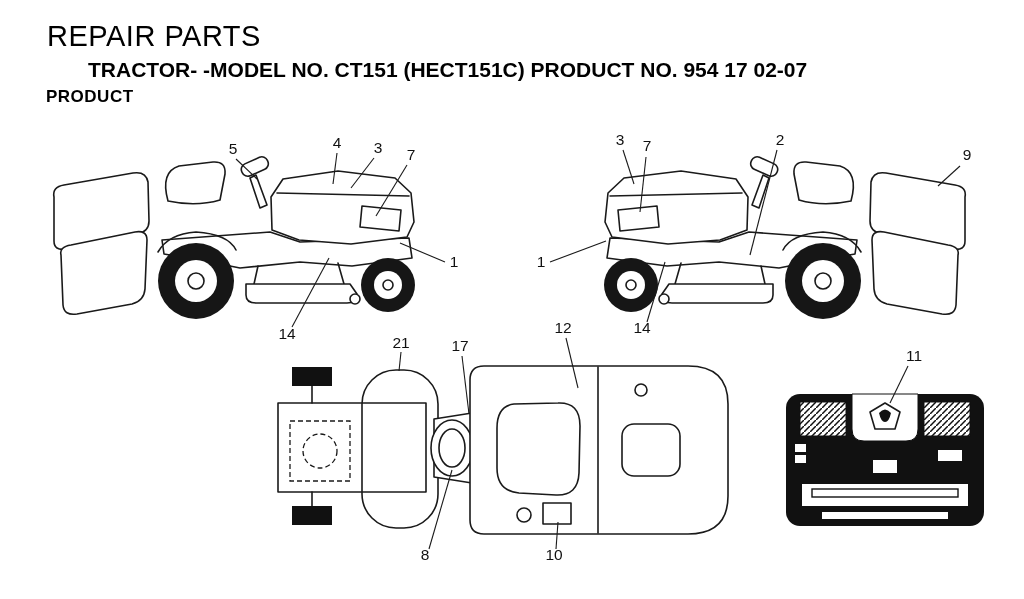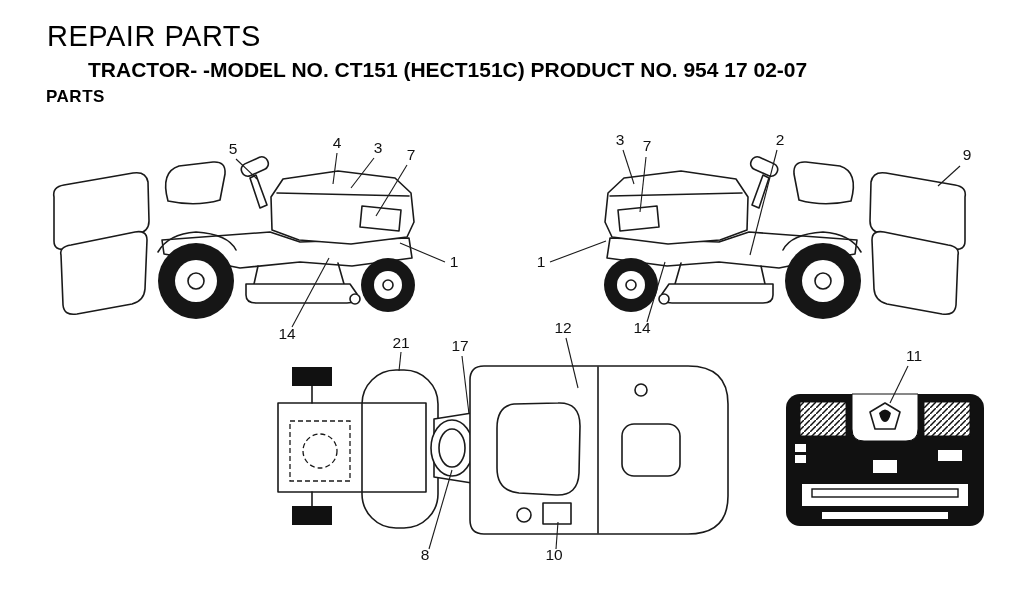--- a/index.html
+++ b/index.html
@@ -15,21 +15,21 @@
   .leader{stroke:#1a1a1a;stroke-width:1.1;}
   .callout-num{font-family:"Liberation Sans",sans-serif;font-size:15.5px;fill:#111;text-anchor:middle;}
 </style>
 </head>
 <body>
 
 <div class="page">
 
   <h1 class="hdr-title">REPAIR PARTS</h1>
   <h2 class="hdr-sub">TRACTOR- -MODEL NO. CT151 (HECT151C) PRODUCT NO. 954 17 02-07</h2>
-  <h3 class="hdr-sec">PARTS</h3>
+  <h3 class="hdr-sec">PRODUCT</h3>
 
   <svg class="diagram" width="1024" height="599" viewBox="0 0 1024 599" xmlns="http://www.w3.org/2000/svg" xmlns:xlink="http://www.w3.org/1999/xlink">
 
     <defs>
       <pattern id="hatch" width="6" height="6" patternUnits="userSpaceOnUse">
         <rect width="6" height="6" fill="#fff"></rect>
         <path d="M0,6 L6,0" stroke="#111" stroke-width="1.5"></path>
       </pattern>
 
       <g id="tractor-side">

